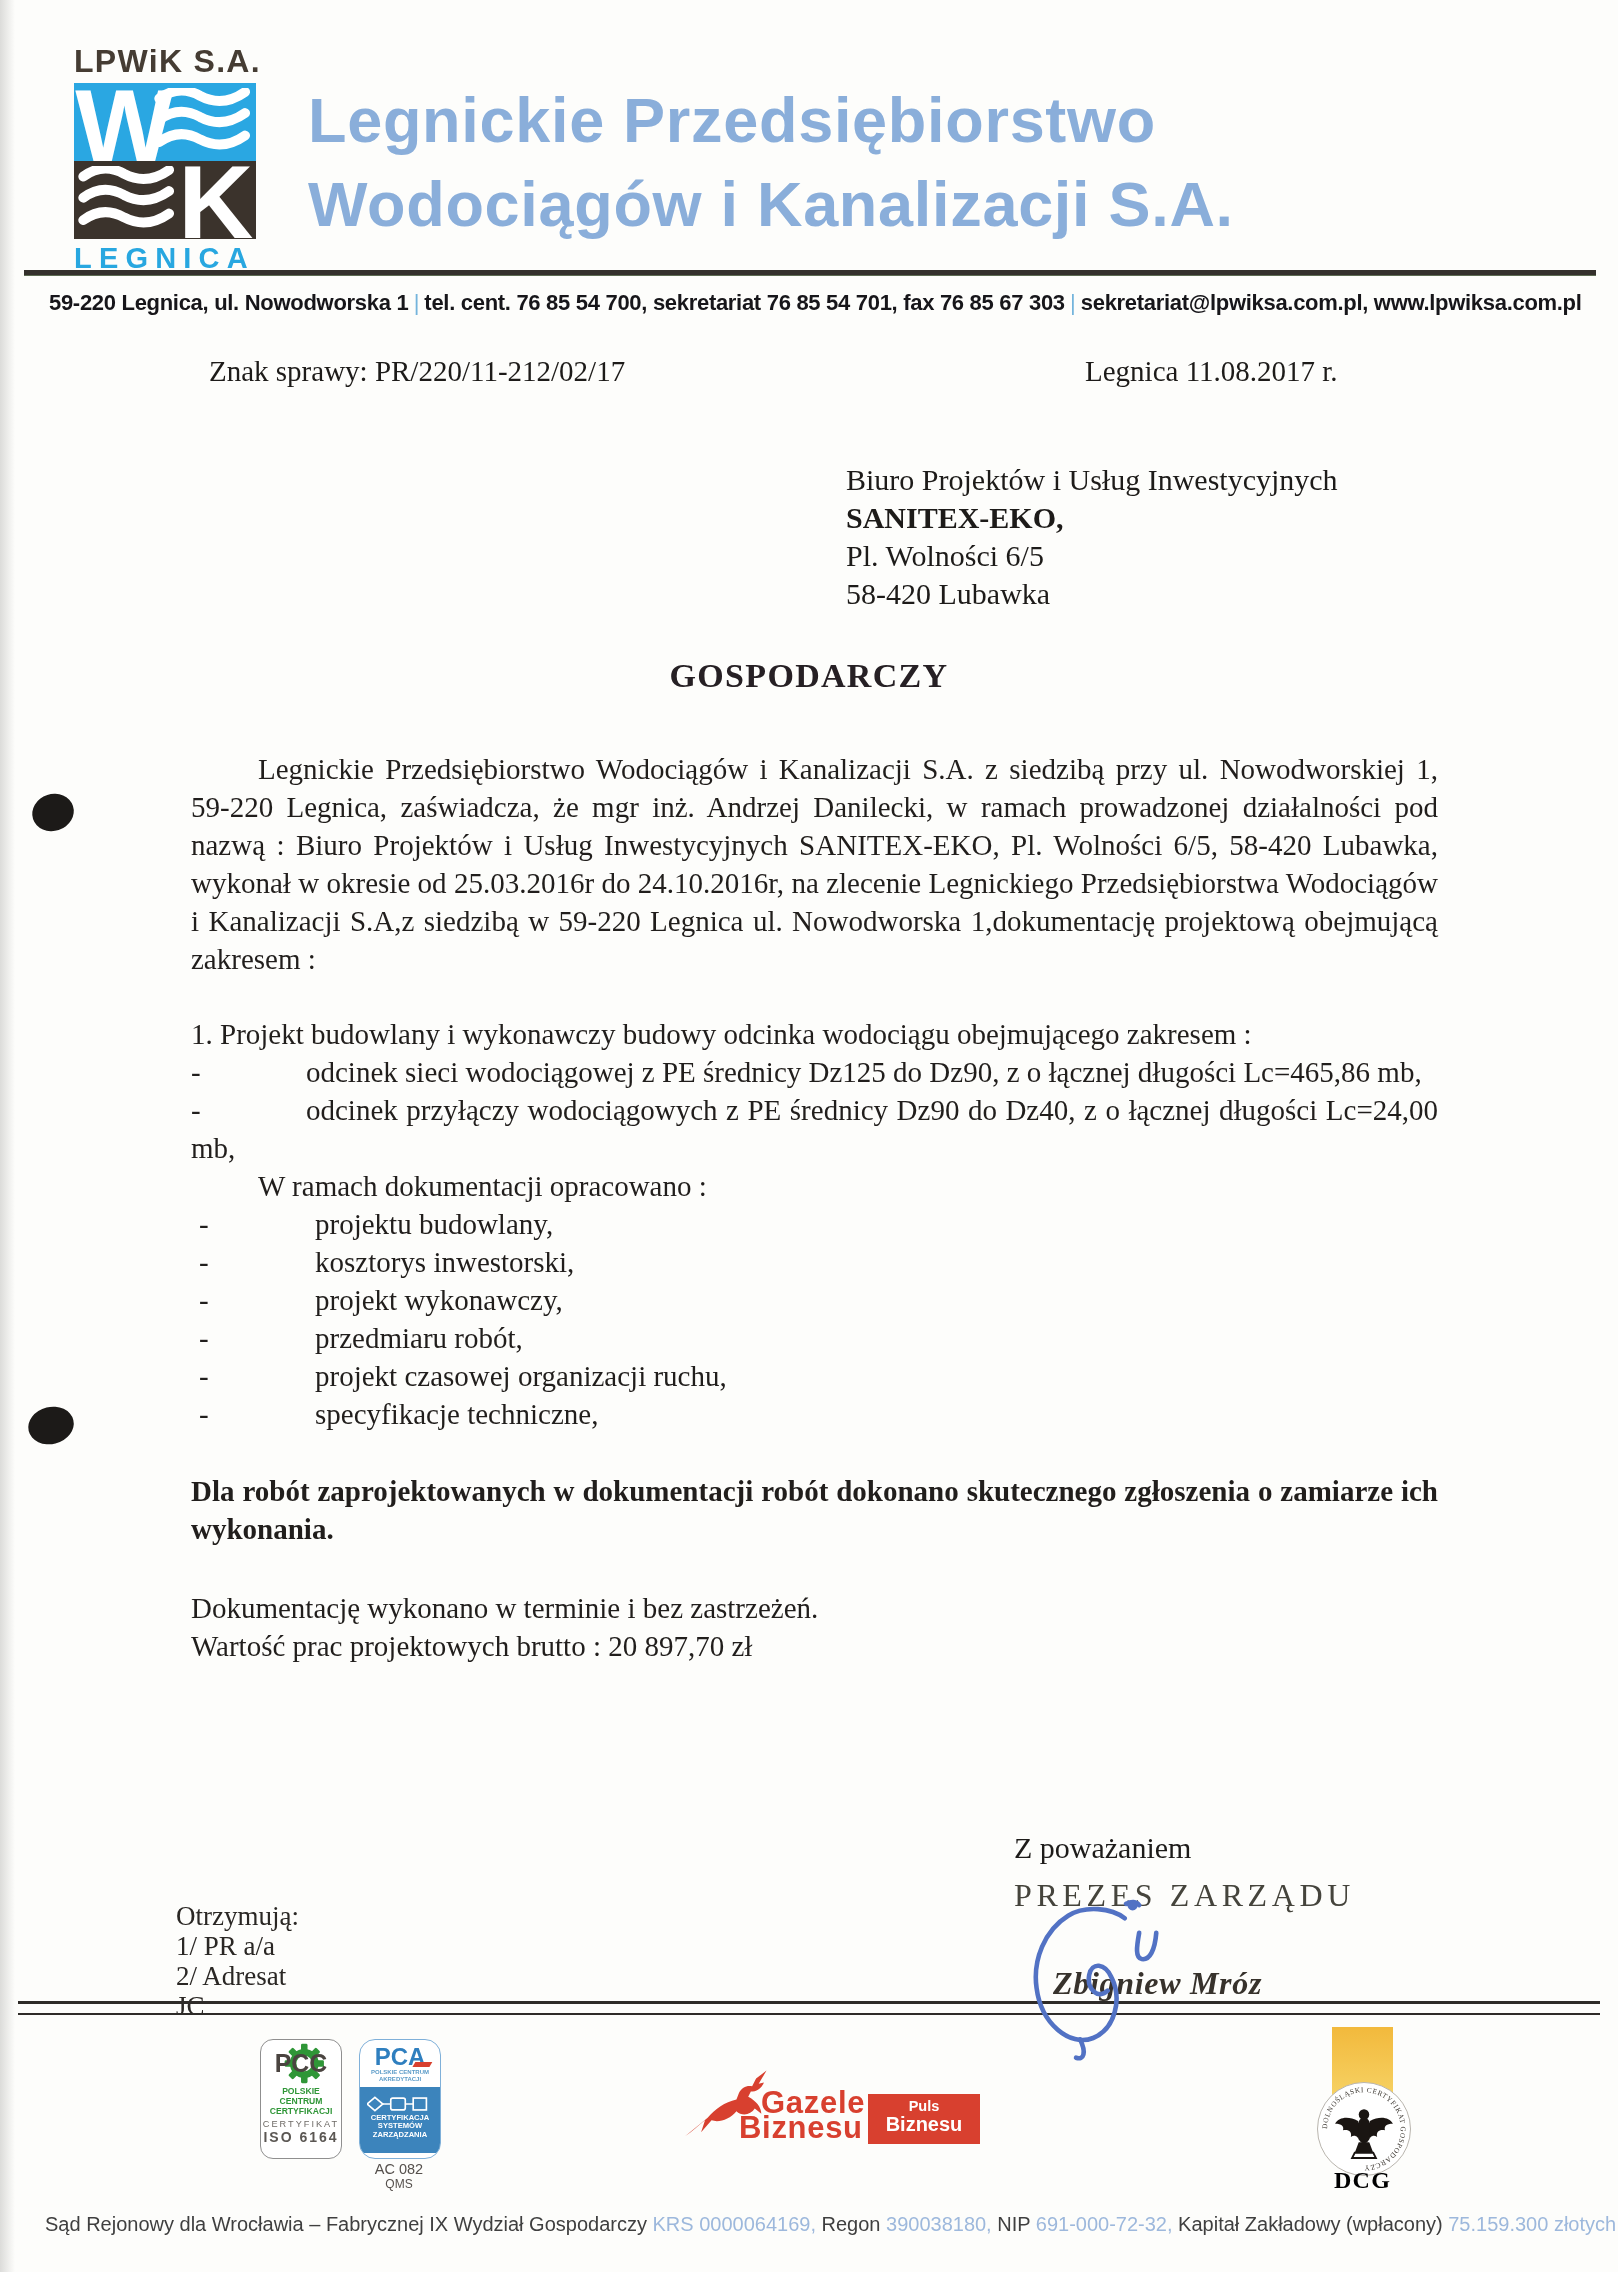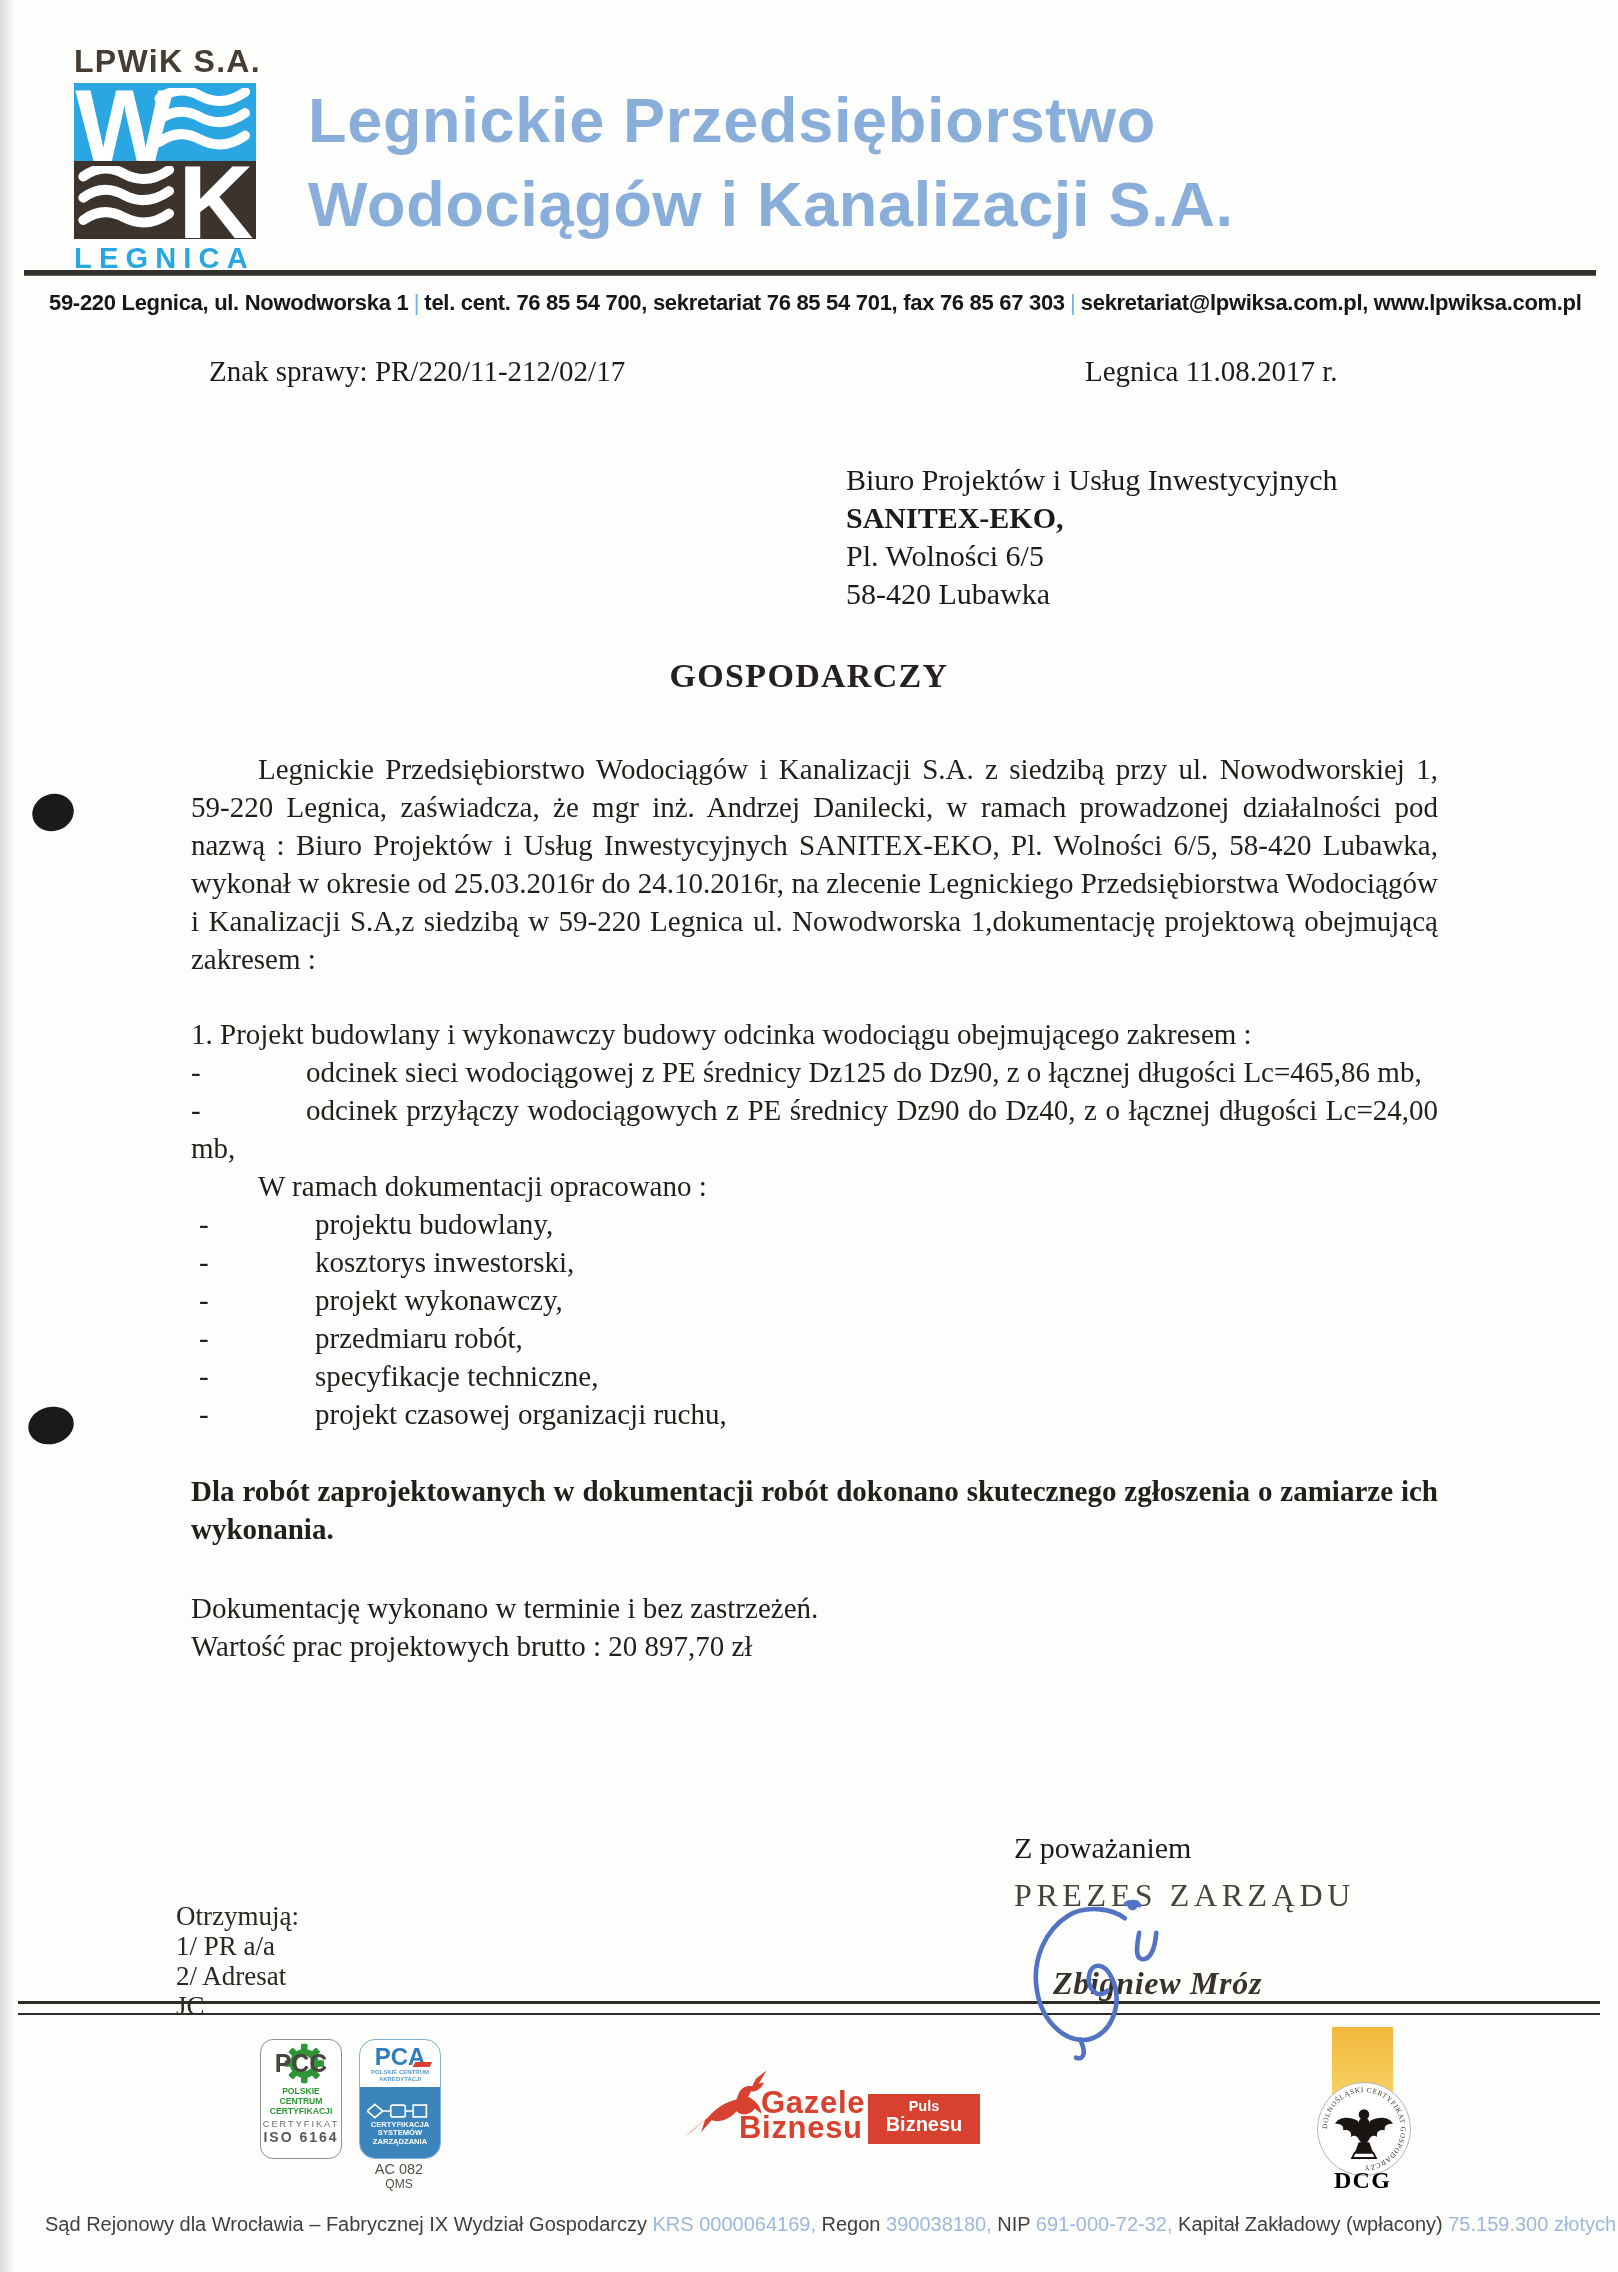--- a/index.html
+++ b/index.html
@@ -80,21 +80,21 @@
   .pcc-green{font-size:8.6px;font-weight:bold;color:#2f9637;line-height:10px;}
   .pcc-cert{margin-top:3.3px;font-size:9.2px;letter-spacing:2px;color:#6e6a66;}
   .pcc-iso{font-size:14px;font-weight:bold;letter-spacing:2px;color:#5b5753;}
   #pca-box{position:absolute;left:359px;top:2039px;width:80px;height:118px;
     border:1.3px solid #7fb0d9;border-radius:16px;background:#fff;overflow:hidden;
     font-family:"Liberation Sans",sans-serif;text-align:center;}
   .pca-abbr{font-size:24px;font-weight:bold;color:#2f7fbf;line-height:25px;margin-top:4px;position:relative;}
   .pca-abbr .swoosh{position:absolute;right:9.2px;bottom:2.6px;width:17px;height:4.6px;
     background:#d8402f;transform:skewX(-30deg);}
   .pca-small{font-size:6px;font-weight:bold;color:#5b9bc8;line-height:7.2px;}
-  .pca-band{margin-top:3.3px;background:#3c84bc;color:#fff;height:57px;padding-top:16px;}
+  .pca-band{margin-top:3.3px;background:#3c84bc;color:#fff;height:57px;padding-top:9px;}
   .pca-band-txt{font-size:7.6px;font-weight:bold;line-height:8.6px;}
   #pca-sub{position:absolute;left:359px;top:2161px;width:80px;text-align:center;
     font-family:"Liberation Sans",sans-serif;color:#55504c;}
   #pca-sub .l1{font-size:14.5px;}
   #pca-sub .l2{font-size:12px;}
   #gazele{position:absolute;left:681px;top:2068px;width:303px;height:82px;
     font-family:"Liberation Sans",sans-serif;font-weight:bold;}
   #gazele .word1{position:absolute;left:80px;top:17px;font-size:31px;color:#d8402f;letter-spacing:0.7px;}
   #gazele .word2{position:absolute;left:58px;top:42px;font-size:31px;color:#d8402f;letter-spacing:0.7px;}
   #gazele .pb-box{position:absolute;left:187px;top:26px;width:112px;height:50px;
@@ -177,22 +177,22 @@
   <div id="content">
     <p class="indent">Legnickie Przedsiębiorstwo Wodociągów i Kanalizacji S.A. z siedzibą przy ul. Nowodworskiej 1, 59-220 Legnica,  zaświadcza, że mgr inż. Andrzej Danilecki, w ramach prowadzonej działalności pod nazwą : Biuro Projektów i Usług Inwestycyjnych SANITEX-EKO, Pl. Wolności 6/5, 58-420 Lubawka, wykonał w okresie od 25.03.2016r do 24.10.2016r, na zlecenie Legnickiego Przedsiębiorstwa Wodociągów i Kanalizacji S.A,z siedzibą w 59-220 Legnica ul. Nowodworska 1,dokumentację projektową obejmującą zakresem  :</p>
     <p class="gap-top-lg">1. Projekt budowlany i wykonawczy budowy odcinka wodociągu obejmującego zakresem :</p>
     <p><span class="dash">-</span><span>odcinek sieci wodociągowej z PE średnicy Dz125 do Dz90, z  o łącznej długości Lc=465,86 mb,</span></p>
     <p><span class="dash">-</span><span>odcinek przyłączy wodociągowych z PE średnicy Dz90 do Dz40, z  o łącznej długości Lc=24,00 mb,</span></p>
     <p class="indent">W ramach dokumentacji opracowano :</p>
     <p class="docs-row"><span class="dash">-</span><span>projektu budowlany,</span></p>
     <p class="docs-row"><span class="dash">-</span><span>kosztorys inwestorski,</span></p>
     <p class="docs-row"><span class="dash">-</span><span>projekt wykonawczy,</span></p>
     <p class="docs-row"><span class="dash">-</span><span>przedmiaru robót,</span></p>
+    <p class="docs-row"><span class="dash">-</span><span>projekt czasowej organizacji ruchu,</span></p>
     <p class="docs-row"><span class="dash">-</span><span>specyfikacje techniczne,</span></p>
-    <p class="docs-row"><span class="dash">-</span><span>projekt czasowej organizacji ruchu,</span></p>
     <p class="gap-top-md">Dla robót zaprojektowanych w dokumentacji robót dokonano skutecznego zgłoszenia o zamiarze ich wykonania.</p>
     <p class="gap-top-xl">Dokumentację wykonano w terminie i bez zastrzeżeń.</p>
     <p>Wartość prac projektowych brutto : 20 897,70 zł</p>
   </div>
 
   <div id="closing">
     <div id="salutation">Z poważaniem</div>
     <div id="position-title">PREZES ZARZĄDU</div>
     <svg id="signature-svg" width="178" height="171" viewBox="0 0 270 260">
       <g fill="none" stroke="#5272c4" stroke-width="7" stroke-linecap="round">

